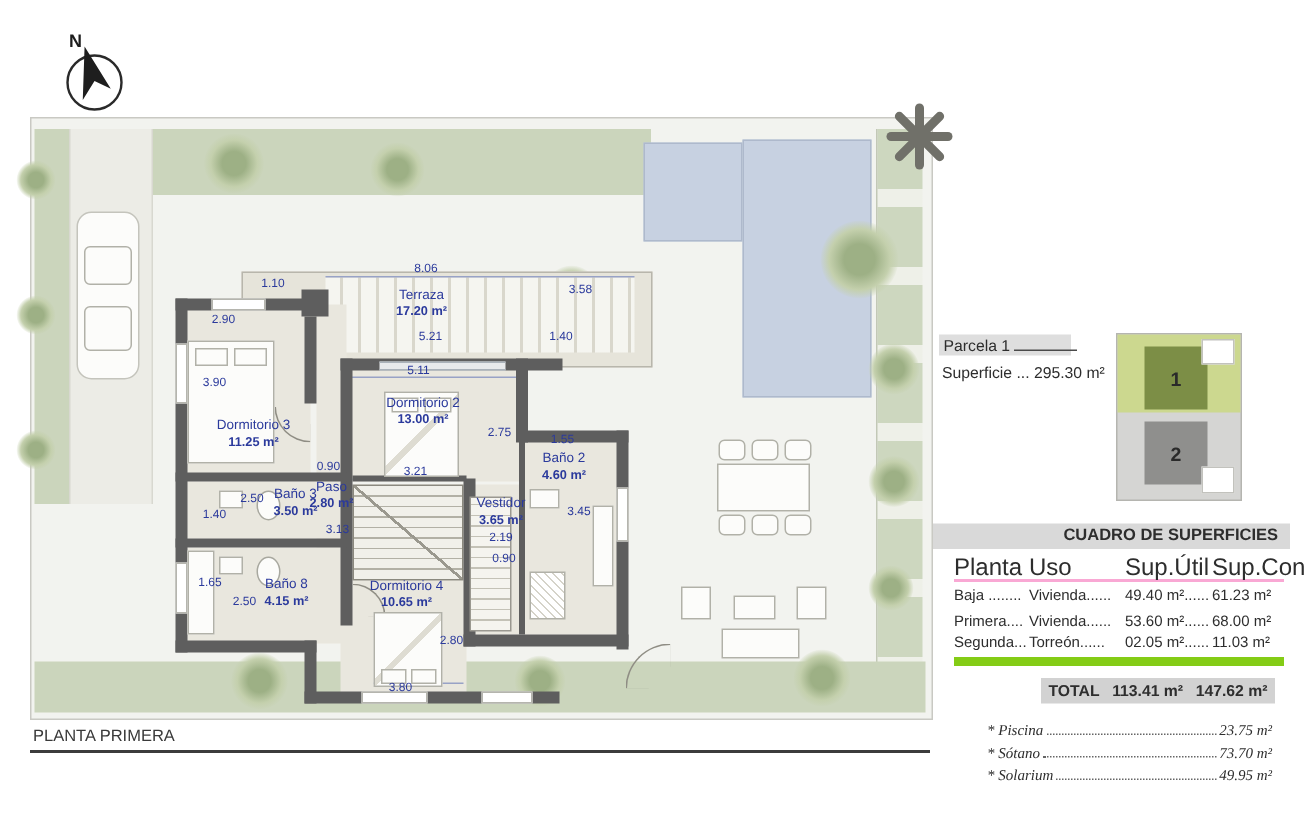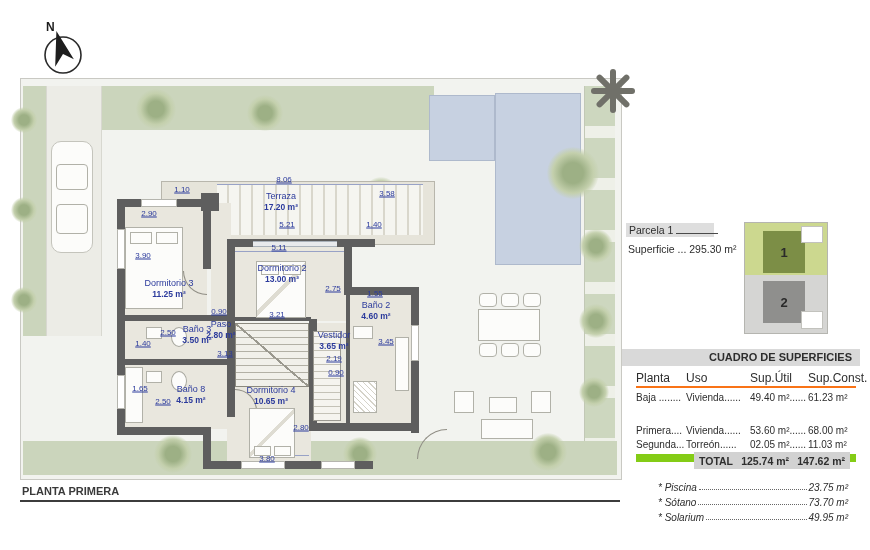--- a/index.html
+++ b/index.html
@@ -26,50 +26,50 @@
   .furn{position:absolute;background:#fcfcfa;border:1px solid #b1b1a8;box-sizing:border-box;}
   .bed-diag{background-image:linear-gradient(135deg,transparent 47%,#dedcd2 47%,#dedcd2 53%,transparent 53%);}
   .hatch{background:repeating-linear-gradient(45deg,#ffffff 0 3px,#d5d3c9 3px 4px);}
   .shelves{background:repeating-linear-gradient(0deg,#f5f4ef 0 6px,#c4c2b7 6px 7px);border:1px solid #9a9890;}
   .toilet{position:absolute;background:#fcfcfa;border:1px solid #a8a89f;border-radius:50%;}
   .arc{position:absolute;box-sizing:border-box;}
   .palm{position:absolute;border-radius:50%;
         background:radial-gradient(circle,#9db085 0 28%,#c4d0ad 55%,rgba(196,208,173,0) 72%);}
   .darkpalm-bar{position:absolute;left:2px;top:21px;width:44px;height:6px;border-radius:3px;background:#707069;}
   .dimline{position:absolute;background:#98a2c6;}
-  .dim{position:absolute;font-size:8px;color:#2b3a9c;transform:translate(-50%,-50%);white-space:nowrap;text-decoration:underline;}
+  .dim{position:absolute;font-size:8px;color:#2b3a9c;transform:translate(-50%,-50%);white-space:nowrap;}
   .rlabel{position:absolute;transform:translateX(-50%);text-align:center;color:#2b3a9c;line-height:1.2;white-space:nowrap;}
   .rname{font-size:9px;}
   .rarea{font-size:8.5px;font-weight:bold;}
   
-  #plan-title{position:absolute;left:22px;top:485px;font-size:11px;font-weight:bold;color:#3a3a3a;}
+  #plan-title{position:absolute;left:22px;top:485px;font-size:11px;font-weight:normal;color:#3a3a3a;}
   #plan-title-line{position:absolute;left:20px;top:500px;width:600px;height:2px;background:#3c3c3c;}
   
   .bar{position:absolute;background:#d9d9d9;color:#2d2d2d;font-weight:bold;font-size:11px;
        text-align:right;padding:2px 8px 0 8px;height:15px;box-sizing:content-box;}
   #parcela-strip{position:absolute;left:626px;top:223px;width:88px;height:14px;background:#dedede;
                  font-size:10.5px;color:#2d2d2d;padding:1px 0 0 3px;box-sizing:border-box;white-space:nowrap;}
   .fillline{display:inline-block;width:42px;height:9px;border-bottom:1px solid #4a4a4a;margin-left:3px;}
   #superficie{position:absolute;left:628px;top:243px;font-size:10.5px;color:#2d2d2d;}
   #minimap{position:absolute;left:744px;top:222px;width:82px;height:110px;border:1px solid #b5b5b0;background:#d5d5d3;}
   #map-green{position:absolute;left:0;top:0;width:82px;height:52px;background:#ccd88f;}
   .map-house{position:absolute;font-weight:bold;font-size:13px;color:#2d2d2d;
              display:flex;align-items:center;justify-content:center;}
   .map-notch{position:absolute;background:#ffffff;border:1px solid #c2c2bd;box-sizing:border-box;}
   
   #cuadro{position:absolute;left:636px;top:370px;width:220px;font-size:10px;color:#2d2d2d;}
   .trow{display:grid;grid-template-columns:50px 64px 58px 48px;height:14px;align-items:center;}
-  .thead{height:16px;border-bottom:2px solid #f97316;font-size:12px;}
-  #cuadro-rows{border-bottom:8px solid #84cc16;padding:2px 0 3px 0;}
-  .gap-above{margin-top:19px;}
+  .thead{height:16px;border-bottom:2px solid #f9a8d4;font-size:16px;}
+  #cuadro-rows{border-bottom:6px solid #84cc16;padding:2px 0 3px 0;}
+  .gap-above{margin-top:3px;}
   #total-bar{position:absolute;left:694px;top:452px;width:156px;height:17px;background:#d2d2d2;
              display:flex;align-items:center;justify-content:space-between;
              font-weight:bold;font-size:10.5px;padding:0 5px;box-sizing:border-box;}
   
-  #extras{position:absolute;left:658px;top:478px;width:190px;font-size:10px;font-style:italic;color:#2d2d2d;}
+  #extras{position:absolute;left:658px;top:478px;width:190px;font-size:10px;font-style:italic;color:#2d2d2d;font-family:Liberation Serif, serif;}
   .xrow{display:flex;align-items:flex-end;height:15px;}
   .leader{flex:1;border-bottom:1px dotted #666;margin:0 2px 3px 2px;}
   
   #north-label{position:absolute;left:46px;top:20px;font-size:12px;font-weight:bold;color:#1c1c1c;}
 </style>
 </head>
 <body>
 
 <div id="stage">
 
@@ -314,21 +314,21 @@
         <span>Segunda...</span>
         <span>Torreón......</span>
         <span>02.05 m²......</span>
         <span>11.03 m²</span>
       </div>
     </div>
   </div>
 
   <div id="total-bar">
     <span>TOTAL</span>
-    <span>125.74 m²</span>
+    <span>113.41 m²</span>
     <span>147.62 m²</span>
   </div>
 
   <div id="extras">
     <div class="xrow">
       <span>* Piscina</span>
       <span class="leader"></span>
       <span>23.75 m²</span>
     </div>
     <div class="xrow">

